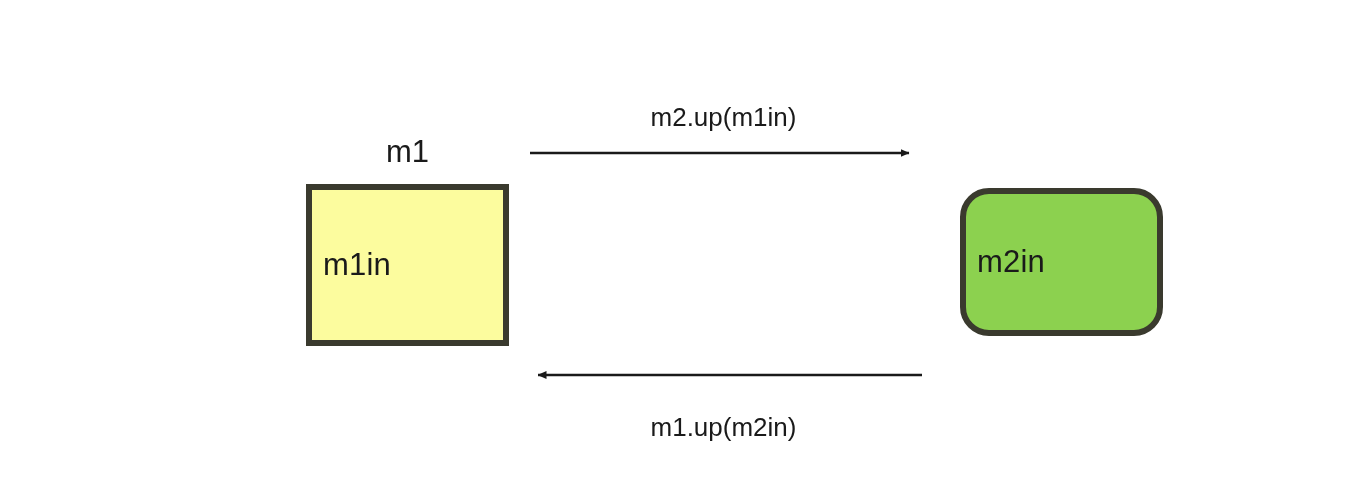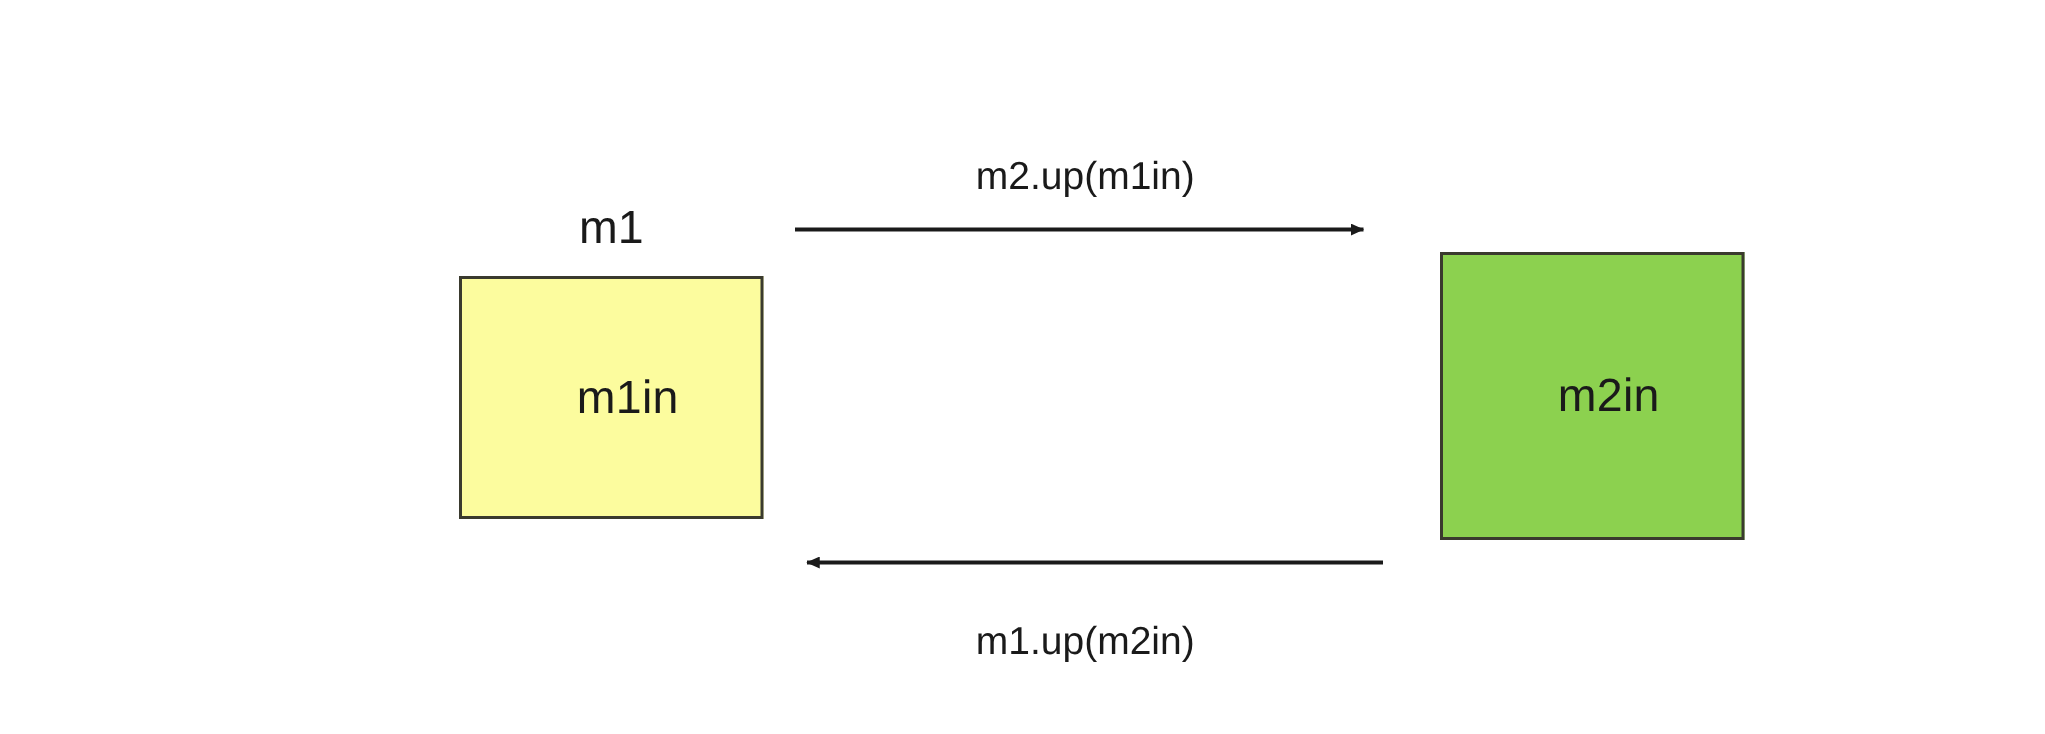--- a/index.html
+++ b/index.html
@@ -21,45 +21,46 @@
     top: 0;
     width: 1363px;
     height: 489px;
     background: #ffffff;
   }
 
   
   .module-box {
     position: absolute;
     box-sizing: border-box;
-    border: 2px solid #f97316;
+    border: 6px solid #f97316;
     display: flex;
     align-items: center;
-    justify-content: center;
+    justify-content: flex-start;
   }
   .module-box .box-label {
     font-size: 31px;
     color: #1a1a1a;
     letter-spacing: 0.2px;
     position: relative;
     left: 11px;
     top: 0px;
   }
 
   #box-m1 {
     left: 306px;
     top: 184px;
     width: 203px;
     height: 162px;
   }
   #box-m2 {
     left: 960px;
-    top: 168px;
+    top: 188px;
     width: 203px;
-    height: 192px;
+    height: 148px;
+    border-radius: 29px;
   }
 
   
   .box-caption {
     position: absolute;
     font-size: 31px;
     color: #1a1a1a;
     text-align: center;
     white-space: nowrap;
   }

